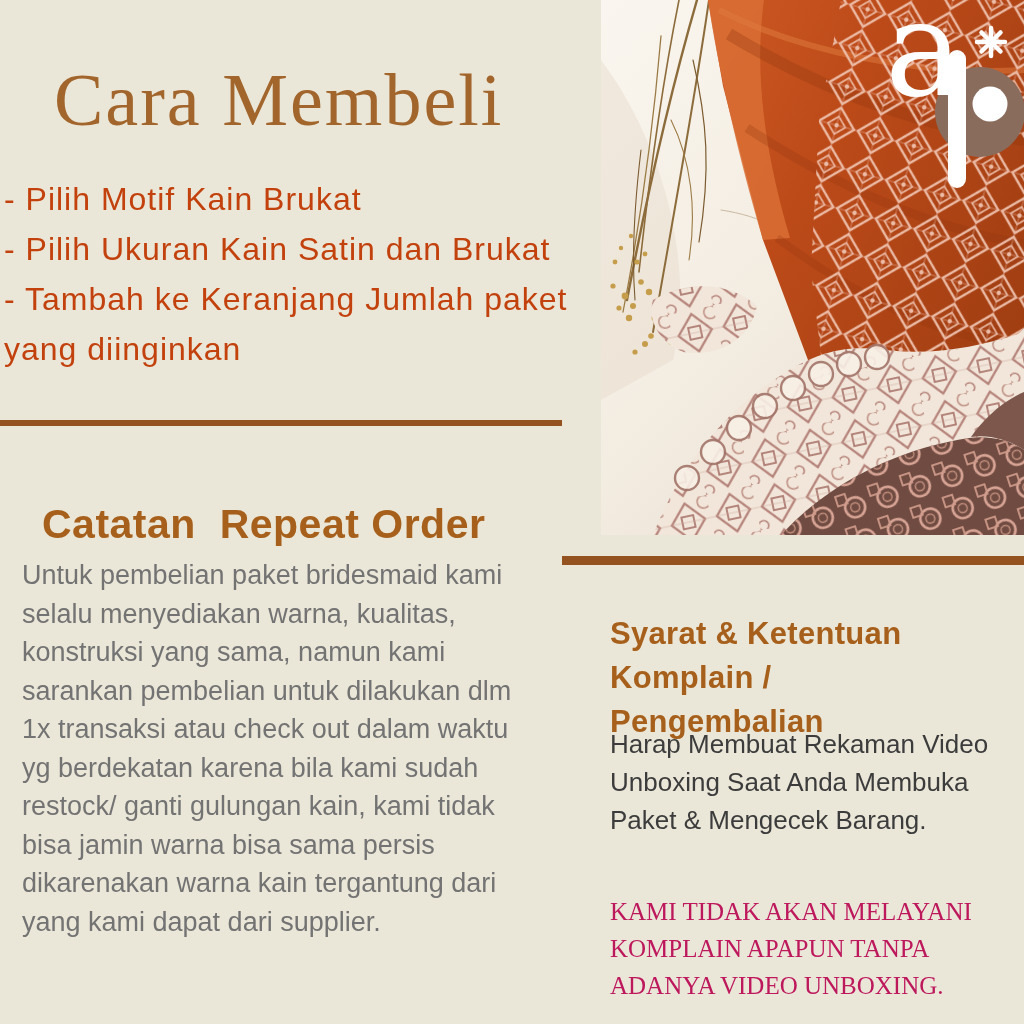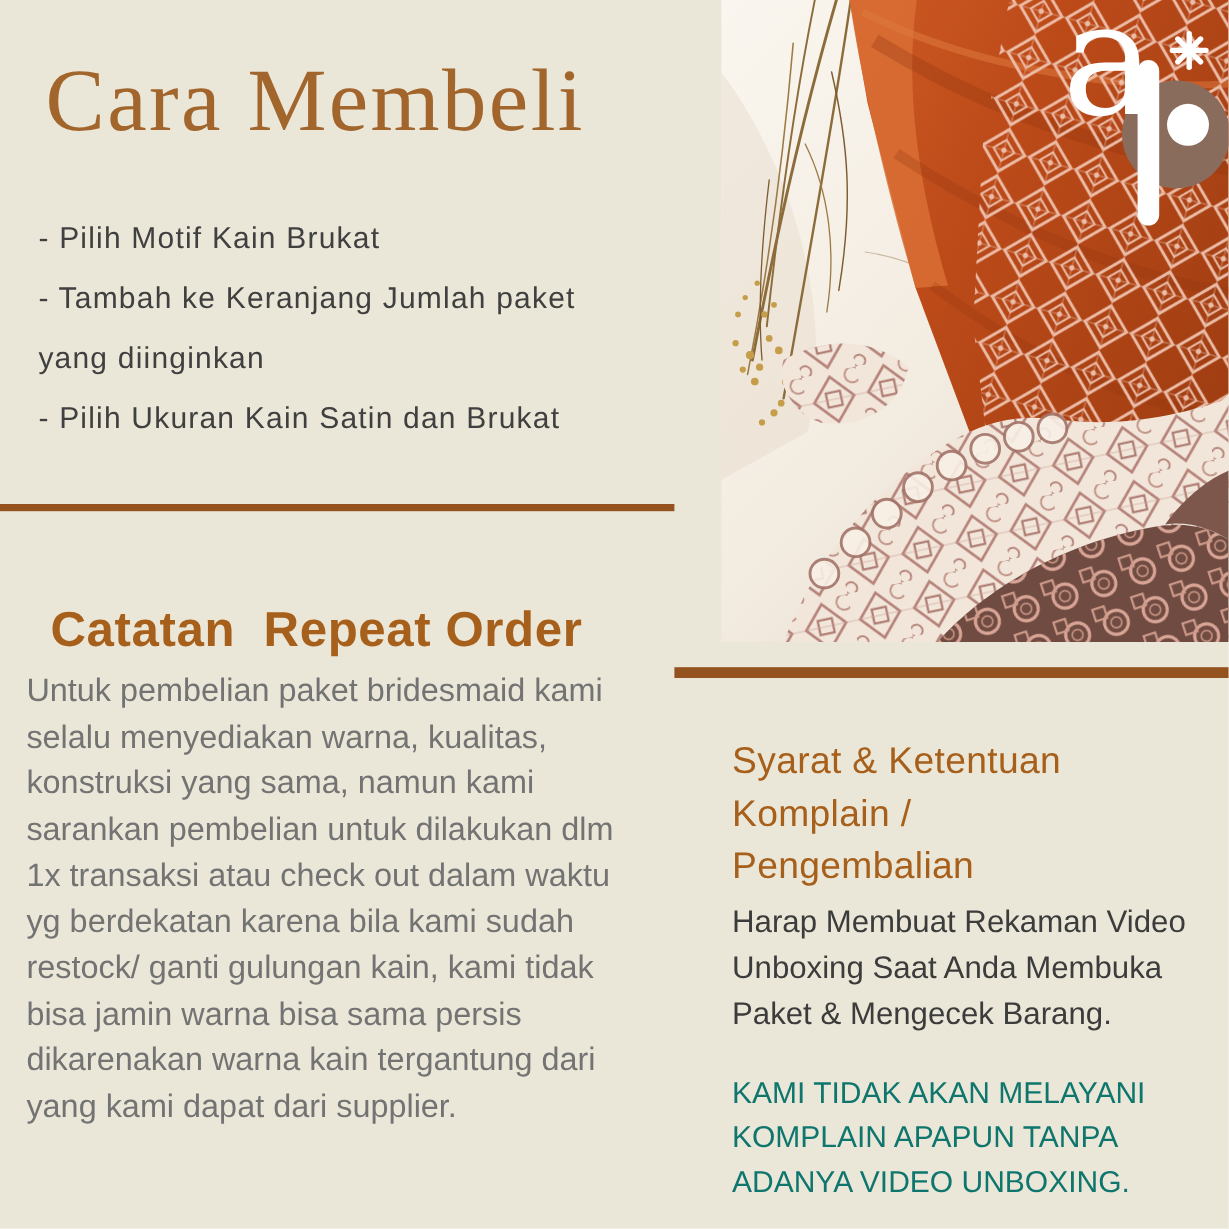--- a/index.html
+++ b/index.html
@@ -4,50 +4,50 @@
 <style>
   html,body{margin:0;padding:0;}
   .canvas{
     position:relative;width:1024px;height:1024px;overflow:hidden;
     background:#ebe7d8;
     font-family:"Liberation Sans","DejaVu Sans",sans-serif;
   }
   .photo{position:absolute;left:601px;top:0;width:423px;height:535px;}
   .photo svg{display:block;width:100%;height:100%;}
   .title{
-    position:absolute;left:38px;top:42px;margin:0;
+    position:absolute;left:38px;top:42px;margin:16px;
     font-family:"Liberation Serif","DejaVu Serif",serif;font-weight:400;
     font-size:74px;letter-spacing:2px;color:#a2662d;white-space:pre-wrap;
   }
-  .steps{position:absolute;left:32px;top:174px;color:#404040;
-    font-size:25px;line-height:50px;letter-spacing:1px;}
+  .steps{position:absolute;left:4px;top:174px;color:#c2410c;
+    font-size:32px;line-height:50px;letter-spacing:1px;}
   .step{white-space:pre-wrap;}
   .divider{position:absolute;background:#93521e;}
   .divider-left{left:0;top:420px;width:562px;height:6px;}
   .divider-right{left:562px;top:556px;width:462px;height:9px;}
   .note-heading{
     position:absolute;left:25px;top:484px;margin:17px;
     font-size:41px;font-weight:700;letter-spacing:0.5px;color:#a7601b;white-space:pre-wrap;
   }
   .note-body{
     position:absolute;left:22px;top:556px;margin:0;width:560px;
     font-size:27px;line-height:38.5px;color:#737373;white-space:pre-wrap;
   }
   .terms-heading{
     position:absolute;left:610px;top:612px;margin:0;width:410px;
-    font-size:31px;line-height:44px;font-weight:400;letter-spacing:0.3px;
+    font-size:31px;line-height:44px;font-weight:700;letter-spacing:0.3px;
     color:#a7601b;white-space:pre-wrap;
   }
   .terms-body{
-    position:absolute;left:610px;top:749px;margin:0;width:410px;
+    position:absolute;left:610px;top:725px;margin:0;width:410px;
     font-size:26px;line-height:38px;color:#3c3c3c;white-space:pre-wrap;
   }
   .terms-warning{
     position:absolute;left:610px;top:893px;margin:0;width:410px;
-    font-size:25px;line-height:37px;color:#0f766e;white-space:pre-wrap;
+    font-size:25px;line-height:37px;color:#be185d;white-space:pre-wrap;font-family:Liberation Serif, serif;
   }
 </style>
 </head>
 <body>
 
 <div class="canvas">
 
   <div class="photo">
     <svg viewBox="0 0 423 535" preserveAspectRatio="none">
       <defs>
@@ -166,23 +166,23 @@
           <path d="M399.5 32.5 L380.5 51.5"></path>
         </g>
       </g>
     </svg>
   </div>
 
   <h1 class="title">Cara Membeli</h1>
 
   <div class="steps">
     <div class="step">- Pilih Motif Kain Brukat</div>
+    <div class="step">- Pilih Ukuran Kain Satin dan Brukat</div>
     <div class="step">- Tambah ke Keranjang Jumlah paket
 yang diinginkan</div>
-    <div class="step">- Pilih Ukuran Kain Satin dan Brukat</div>
   </div>
 
   <div class="divider divider-left"></div>
 
   <h2 class="note-heading">Catatan  Repeat Order</h2>
   <p class="note-body">Untuk pembelian paket bridesmaid kami
 selalu menyediakan warna, kualitas,
 konstruksi yang sama, namun kami
 sarankan pembelian untuk dilakukan dlm
 1x transaksi atau check out dalam waktu

